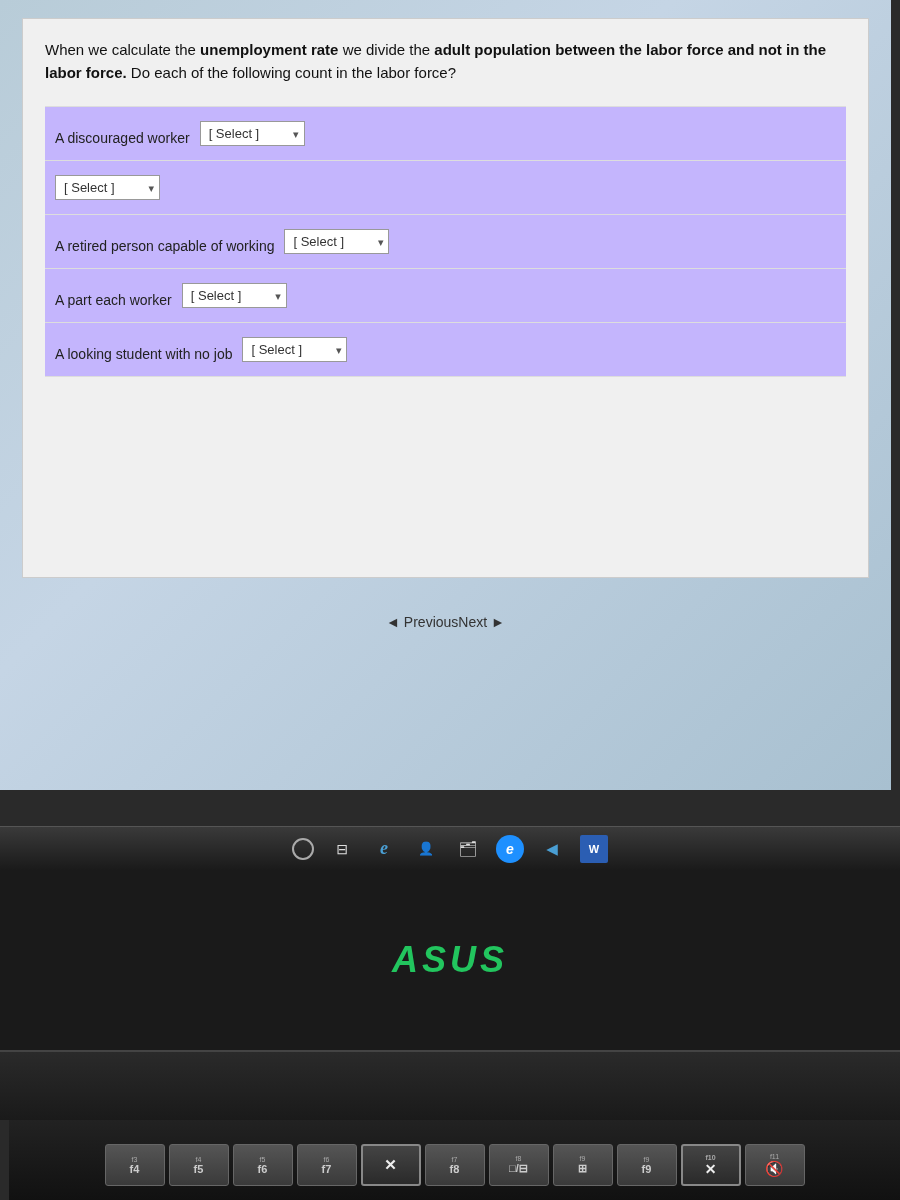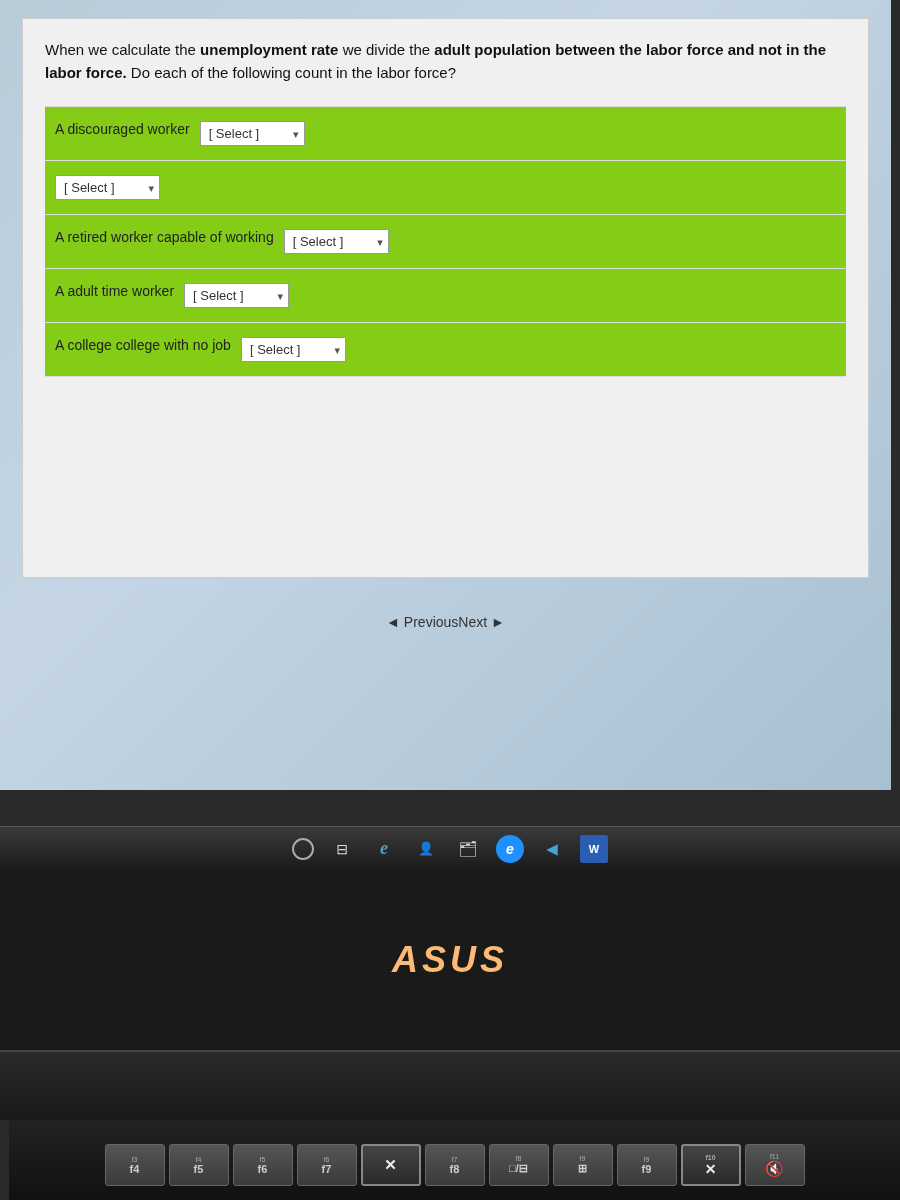--- a/index.html
+++ b/index.html
@@ -40,24 +40,24 @@
       font-weight: normal;
     }
 
     .question-text strong {
       font-weight: bold;
     }
 
     
     .q-row {
       display: flex;
-      align-items: flex-start;
+      align-items: flex-end;
       padding: 14px 10px;
       border-bottom: 1px solid #ddd;
-      background: #84cc16;
+      background: #c4b5fd;
     }
     .q-row:first-of-type { border-top: 1px solid #ddd; }
 
     .q-label {
       font-size: 14px;
       color: #222;
       flex: 0 0 auto;
       margin-right: 10px;
     }
 
@@ -179,21 +179,21 @@
       height: 180px;
       background: #1a1a1a;
       display: flex;
       align-items: center;
       justify-content: center;
     }
 
     .asus-logo {
       font-size: 36px;
       font-weight: 900;
-      color: #fdba74;
+      color: #22c55e;
       letter-spacing: 4px;
       font-style: italic;
     }
 
     
     .laptop-bezel {
       position: absolute;
       bottom: 80px;
       left: 0;
       right: 0;
@@ -290,45 +290,45 @@
         <select class="q-select">
           <option>[ Select ]</option>
           <option>Yes</option>
           <option>No</option>
         </select>
         <span class="q-select-arrow">▾</span>
       </div>
     </div>
 
     <div class="q-row">
-      <span class="q-label">A retired worker capable of working</span>
+      <span class="q-label">A retired person capable of working</span>
       <div class="q-select-wrapper">
         <select class="q-select">
           <option>[ Select ]</option>
           <option>Yes</option>
           <option>No</option>
         </select>
         <span class="q-select-arrow">▾</span>
       </div>
     </div>
 
     <div class="q-row">
-      <span class="q-label">A adult time worker</span>
+      <span class="q-label">A part each worker</span>
       <div class="q-select-wrapper">
         <select class="q-select">
           <option>[ Select ]</option>
           <option>Yes</option>
           <option>No</option>
         </select>
         <span class="q-select-arrow">▾</span>
       </div>
     </div>
 
     <div class="q-row">
-      <span class="q-label">A college college with no job</span>
+      <span class="q-label">A looking student with no job</span>
       <div class="q-select-wrapper">
         <select class="q-select">
           <option>[ Select ]</option>
           <option>Yes</option>
           <option>No</option>
         </select>
         <span class="q-select-arrow">▾</span>
       </div>
     </div>
 

